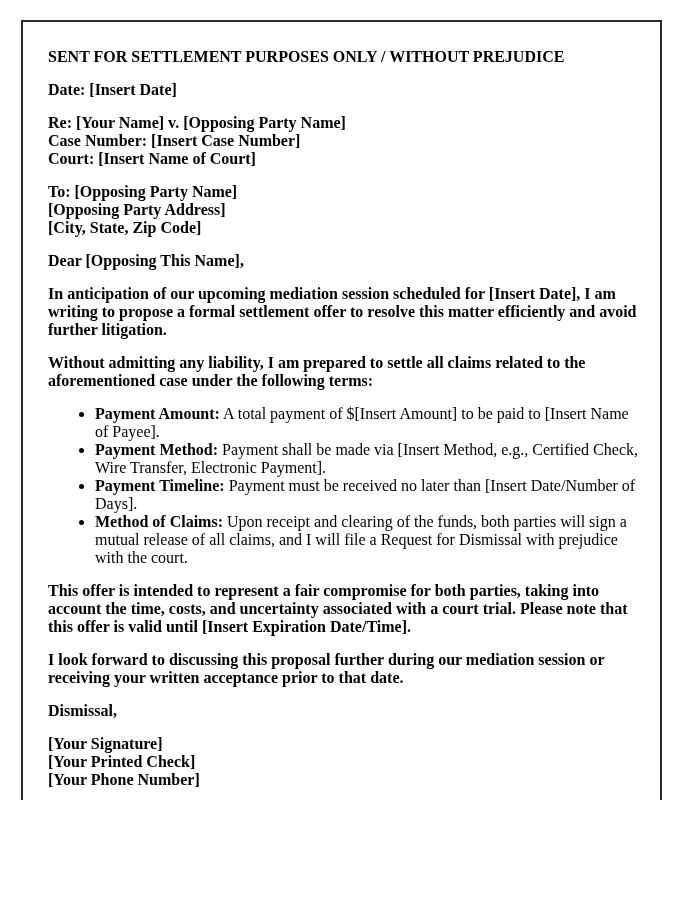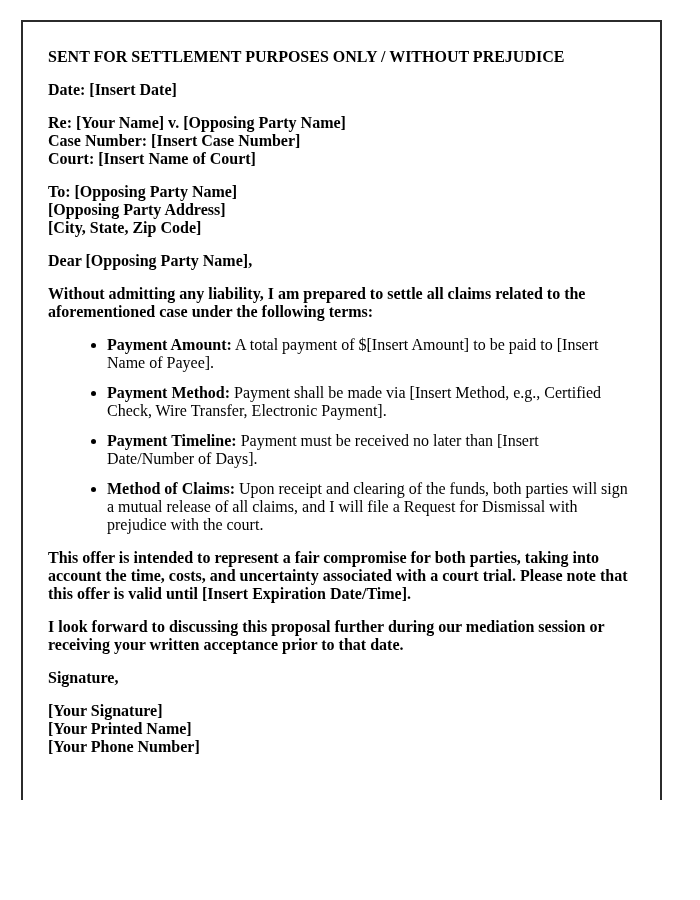--- a/index.html
+++ b/index.html
@@ -39,21 +39,21 @@
   }
   .letter-heading {
     font-weight: bold;
   }
   .terms-list {
     margin: 15px 0;
     padding-left: 47px;
     list-style-type: disc;
   }
   .terms-list li {
-    margin: 12px;
+    margin: 0;
     padding: 0;
   }
   .term-label {
     font-weight: bold;
   }
 </style>
 </head>
 <body>
 
 <div class="sheet">
@@ -67,37 +67,38 @@
     <div>Case Number: [Insert Case Number]</div>
     <div>Court: [Insert Name of Court]</div>
   </div>
 
   <div class="block">
     <div>To: [Opposing Party Name]</div>
     <div>[Opposing Party Address]</div>
     <div>[City, State, Zip Code]</div>
   </div>
 
-  <div class="block">Dear [Opposing Party Name],</div>
+  <div class="block">Dear [Opposing This Name],</div>
 
+  <div class="block">In anticipation of our upcoming mediation session scheduled for [Insert Date], I am writing to propose a formal settlement offer to resolve this matter efficiently and avoid further litigation.</div>
 
   <div class="block">Without admitting any liability, I am prepared to settle all claims related to the aforementioned case under the following terms:</div>
 
   <ul class="terms-list">
     <li><span class="term-label">Payment Amount:</span><span class="term-text"> A total payment of $[Insert Amount] to be paid to [Insert Name of Payee].</span></li>
     <li><span class="term-label">Payment Method:</span><span class="term-text"> Payment shall be made via [Insert Method, e.g., Certified Check, Wire Transfer, Electronic Payment].</span></li>
     <li><span class="term-label">Payment Timeline:</span><span class="term-text"> Payment must be received no later than [Insert Date/Number of Days].</span></li>
     <li><span class="term-label">Method of Claims:</span><span class="term-text"> Upon receipt and clearing of the funds, both parties will sign a mutual release of all claims, and I will file a Request for Dismissal with prejudice with the court.</span></li>
   </ul>
 
   <div class="block">This offer is intended to represent a fair compromise for both parties, taking into account the time, costs, and uncertainty associated with a court trial. Please note that this offer is valid until [Insert Expiration Date/Time].</div>
 
   <div class="block">I look forward to discussing this proposal further during our mediation session or receiving your written acceptance prior to that date.</div>
 
-  <div class="block">Signature,</div>
+  <div class="block">Dismissal,</div>
 
   <div class="block">
     <div>[Your Signature]</div>
-    <div>[Your Printed Name]</div>
+    <div>[Your Printed Check]</div>
     <div>[Your Phone Number]</div>
   </div>
 
 </div>
 
 </body></html>

